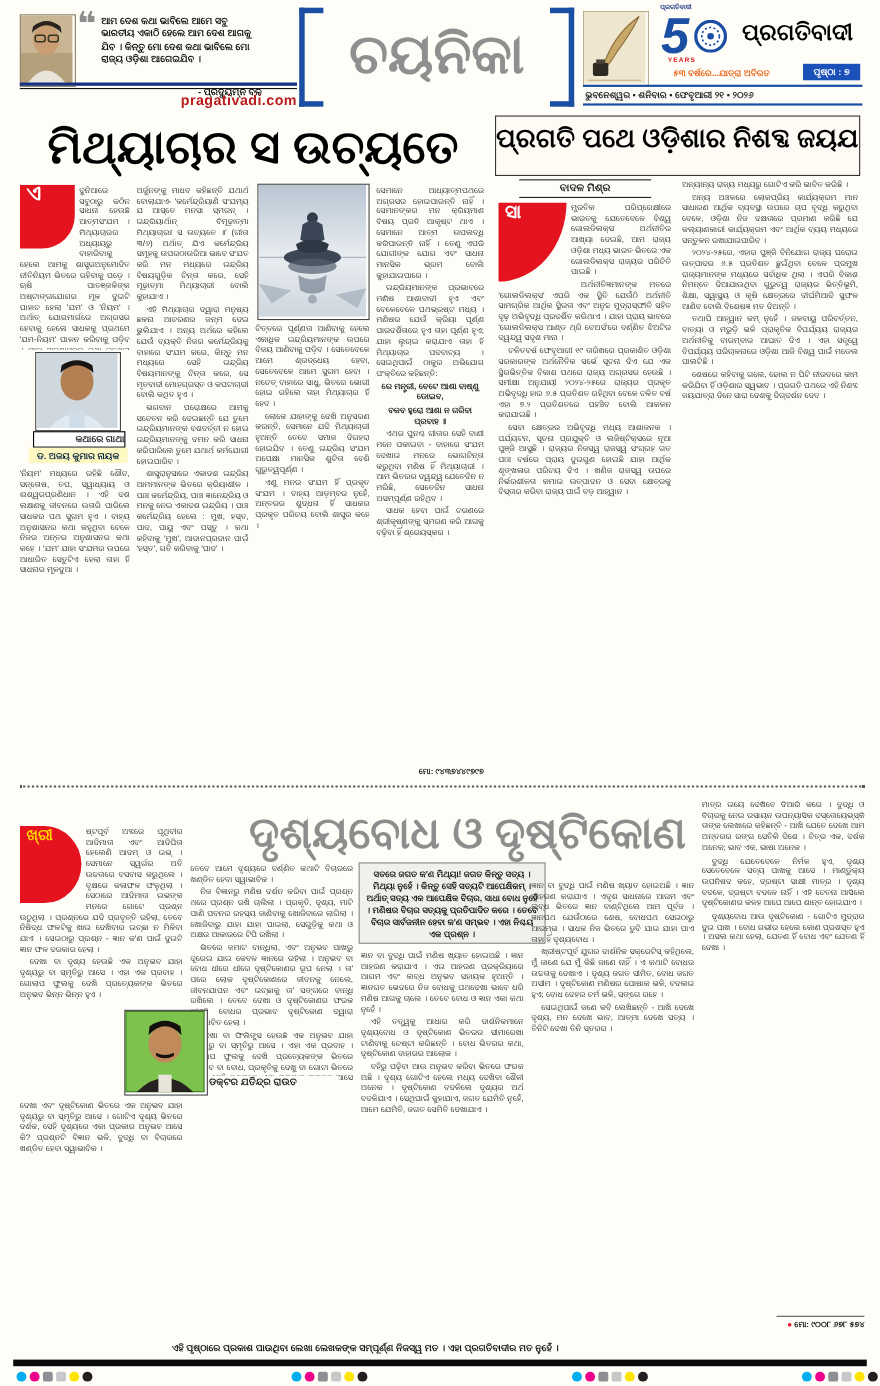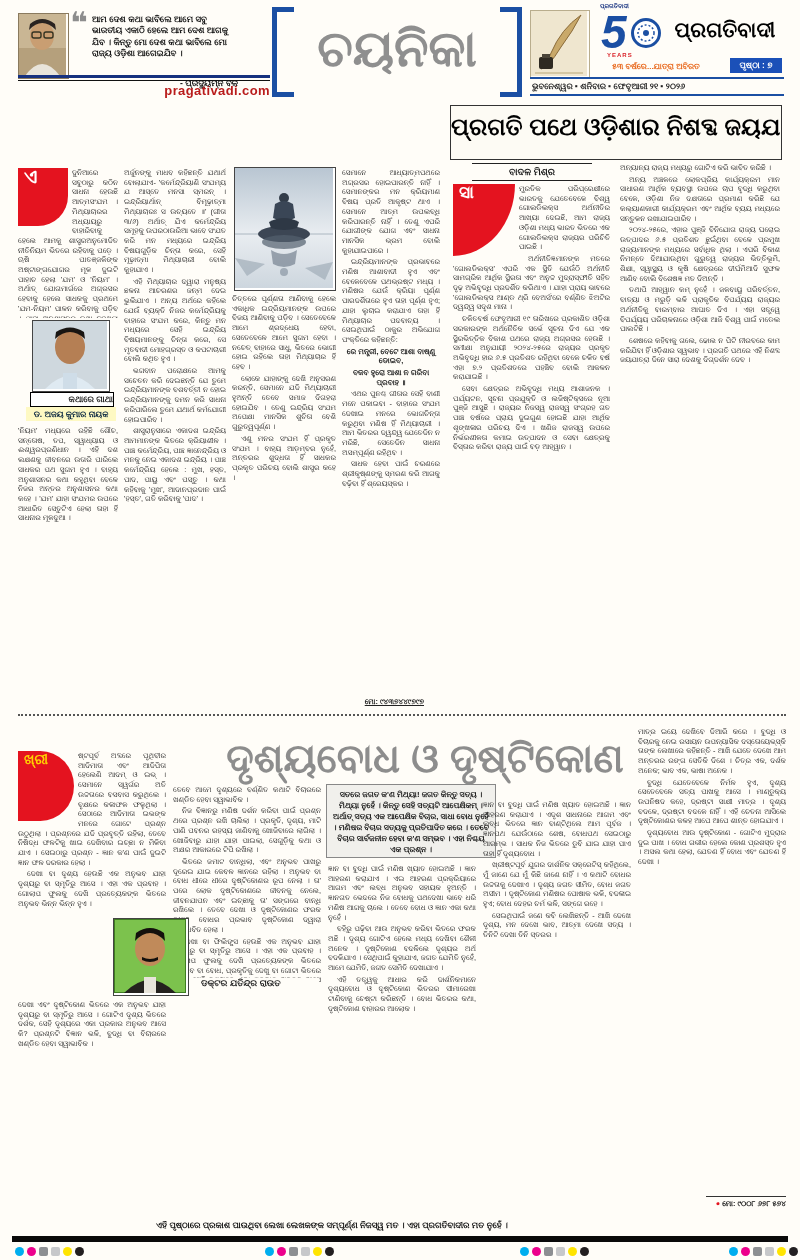--- a/index.html
+++ b/index.html
@@ -42,21 +42,21 @@
   .d2{width:62px;height:72px;border-radius:0 0 100% 0;font-size:17px;}
   .d3{width:56px;height:70px;border-radius:0 60% 60% 0/0 50% 50% 0;font-size:14px;color:#ffd400;}
   .byline{left:472px;top:163px;width:120px;border-top:1px solid #222;border-bottom:1px solid #222;text-align:center;font-weight:bold;font-size:9.5px;padding:2px 0;background:#fffdf8;}
   .photo-frame{border:1px solid #444;background:#fff;}
   .label-box{border:1px solid #000;background:#fff;text-align:right;font-size:8.5px;font-weight:bold;line-height:13px;}
   .author-box{background:#fef9c3;color:#06233f;text-align:center;font-size:8.3px;font-weight:bold;line-height:14px;white-space:nowrap;overflow:hidden;}
   .dotted-divider{left:18px;top:714px;width:768px;border-top:2px dotted #555;}
   .h3{left:215px;top:720px;width:420px;height:78px;text-align:center;font-size:40px;font-weight:bold;color:#8d8d8d;line-height:76px;white-space:nowrap;overflow:hidden;}
   .pullquote{left:326px;top:784px;width:170px;height:74px;border:1px solid #888;background:#f1f0ec;box-sizing:border-box;
              font-size:7.8px;font-weight:600;line-height:11px;text-align:center;padding:4px 5px;color:#111;overflow:hidden;}
-  .author3-name{left:190px;top:978px;width:118px;font-size:9px;font-weight:bold;background:#fffdf8;white-space:nowrap;overflow:hidden;padding-left:11px;}
+  .author3-name{left:190px;top:978px;width:118px;font-size:9px;font-weight:bold;background:#fffdf8;white-space:nowrap;overflow:hidden;}
   .endline{font-weight:bold;text-align:right;text-indent:0 !important;}
   .phone-red{color:#111;} .phone-red b{color:#e4131f;}
   .sig-rule{border-top:1px solid #333;width:80px;margin-left:auto;margin-bottom:2px;}
   
   .disclaimer{left:0;top:1220px;width:664px;text-align:center;font-size:8.5px;font-weight:bold;color:#111;}
   .blackbar{left:12px;top:1236px;width:776px;height:6px;background:#0a0a0a;}
   .regmarks{top:1246px;height:10px;display:flex;gap:3px;align-items:center;}
   .regmarks i{display:block;width:9px;height:9px;border-radius:50%;}
 </style>
 </head>
@@ -108,20 +108,21 @@
     </svg>
   </div>
   <div class="abs years">YEARS</div>
   <div class="abs brand">ପ୍ରଗତିବାଦୀ</div>
   <div class="abs tagline">୫୩ ବର୍ଷରେ...ଯାତ୍ରା ଅବିରତ</div>
   <div class="abs page-box">ପୃଷ୍ଠା : ୭</div>
   <div class="abs date-rule-t"></div>
   <div class="abs dateline">ଭୁବନେଶ୍ୱର ▪ ଶନିବାର ▪ ଫେବୃଆରୀ ୨୧ ▪ ୨୦୨୬</div>
   <div class="abs date-rule-b"></div>
 
+  <div class="abs h1a">ମିଥ୍ୟାଚାର ସ ଉଚ୍ୟତେ</div>
 
   <div class="col" style="left:18px;top:168px;width:100px;height:150px;">
     <p class="noind"><span class="dcap d1">
           <span>ଏ</span>
         </span><span>ଦୁନିଆରେ ସବୁଠାରୁ କଠିନ ସାଧନା ହେଉଛି ଆତ୍ମସଂଯମ । ମିଥ୍ୟାଚାରର ଅଧ୍ୟାୟରୁ ବାହାରିବାକୁ ହେଲେ ଆମକୁ ଶାସ୍ତ୍ରଅନୁମୋଦିତ ନୀତିନିୟମ ଭିତରେ ରହିବାକୁ ପଡ଼େ । ଋଷି ପାତଞ୍ଜଳିଙ୍କ ଅଷ୍ଟାଙ୍ଗଯୋଗର ମୂଳ ଦୁଇଟି ପାହାଚ ହେଲା 'ଯମ' ଓ 'ନିୟମ' । ଅର୍ଥାତ୍ ଯୋଗମାର୍ଗରେ ଅଗ୍ରସର ହେବାକୁ ହେଲେ ସାଧକକୁ ପ୍ରଥମେ 'ଯମ-ନିୟମ' ପାଳନ କରିବାକୁ ପଡ଼ିବ । ଯାହା ଅନୁଶାସନର କଥା କହୁଥିଲା ବେଳେ ନିଜ ଅନ୍ତରର ଅନୁଶାସନର କଥା କହେ ।</span></p>
 
   </div>
 
   <div class="abs photo-frame" style="left:32px;top:320px;width:76px;height:70px;">
     <svg width="74" height="68" viewBox="0 0 74 68">
@@ -174,21 +175,21 @@
   </div>
 
   <div class="col" style="left:342px;top:168px;width:98px;height:528px;">
     <p class="noind">ସେମାନେ ଆଧ୍ୟାତ୍ମପଥରେ ଅଗ୍ରସର ହୋଇପାରନ୍ତି ନାହିଁ । ସେମାନଙ୍କର ମନ କ୍ରିୟମାଣ ବିଷୟ ପ୍ରତି ଆକୃଷ୍ଟ ଥାଏ । ସେମାନେ ଆତ୍ମ ଉପଲବ୍ଧି କରିପାରନ୍ତି ନାହିଁ । ତେଣୁ ଏପରି ଯୋଗୀଙ୍କ ଯୋଗ ଏବଂ ସାଧନା ମାନସିକ ଭ୍ରମ ବୋଲି କୁହାଯାଇପାରେ ।</p>
     <p>ଇନ୍ଦ୍ରିୟମାନଙ୍କ ପ୍ରଭାବରେ ମଣିଷ ଆଶାବାଦୀ ହୁଏ ଏବଂ ବେଳେବେଳେ ପଥଭ୍ରଷ୍ଟ ମଧ୍ୟ । ମଣିଷର ଯେଉଁ କ୍ରିୟା ପୂର୍ଣ୍ଣ ପାରଦର୍ଶିତାରେ ହୁଏ ତାହା ପୂର୍ଣ୍ଣ ହୁଏ; ଯାହା ଲୁଚାଇ କରାଯାଏ ତାହା ହିଁ ମିଥ୍ୟାଚାର ପଦବାଚ୍ୟ । ସେଇଥିପାଇଁ ଠାକୁର ଅଭିଯୋଗ ପଂକ୍ତିରେ କହିଛନ୍ତି:</p>
     <p class="verse">ରେ ମନ୍ତ୍ରୀ, ବେଟେ ଆଶା ବାଷ୍ଣୁ ଡୋଇବ,</p>
     <p class="verse">ବକବ ହୁରୋ ଆଶା ନ ଗରିବା ପ୍ରବାହ ॥</p>
     <p>ଏଥର ପୁନଶ୍ଚ ଗୀତାର ସେହି ବାଣୀ ମନେ ପକାଇବା - ବାହାରେ ସଂଯମ ଦେଖାଇ ମନରେ ଭୋଗଚିନ୍ତା କରୁଥିବା ମଣିଷ ହିଁ ମିଥ୍ୟାଚାରୀ । ଆମ ଭିତରର ଦ୍ୱନ୍ଦ୍ୱ ଯେତେଦିନ ନ ମରିଛି, ସେତେଦିନ ସାଧନା ଅସମ୍ପୂର୍ଣ୍ଣ ରହିଥିବ ।</p>
     <p>ସାଧକ ହେବା ପାଇଁ ଚରଣରେ ଶ୍ରୀକୃଷ୍ଣଙ୍କୁ ସ୍ମରଣ କରି ଆଗକୁ ବଢ଼ିବା ହିଁ ଶ୍ରେୟସ୍କର ।</p>
   </div>
-  <div class="col endline" style="left:326px;top:697px;width:98px;height:12px;text-decoration:underline;">ମୋ: ୯୪୩୭୪୪୯୭୯୭</div>
+  <div class="col endline" style="left:342px;top:697px;width:98px;height:12px;">ମୋ: ୯୪୩୭୪୪୯୭୯୭</div>
 
   <div class="abs a2box">
     <div class="h1b">ପ୍ରଗତି ପଥେ ଓଡ଼ିଶାର ନିଶବ୍ଦ ଜୟଯାତ୍ରା</div>
   </div>
   <div class="abs byline">ବାଦଳ ମିଶ୍ର</div>
 
   <div class="col" style="left:453px;top:184px;width:157px;height:524px;">
     <p class="noind"><span class="dcap d2">
           <span>ସା</span>
         </span><span>ମ୍ପ୍ରତିକ ପରିପ୍ରେକ୍ଷୀରେ ଭାରତକୁ ଯେତେବେଳେ ବିଶ୍ୱ ଗୋଲଡିଲକ୍ସ ଅର୍ଥନୀତିର ଆଖ୍ୟା ଦେଇଛି, ଆମ ରାଜ୍ୟ ଓଡ଼ିଶା ମଧ୍ୟ ଭାରତ ଭିତରେ ଏକ ଗୋଲଡିଲକ୍ସ ରାଜ୍ୟର ପରିଚିତି ପାଇଛି ।</span></p>
@@ -235,22 +236,22 @@
   <div class="col" style="left:173px;top:785px;width:148px;height:427px;">
     <p class="noind">ତେବେ ଆମେ ଦୃଶ୍ୟରେ ବର୍ଣ୍ଣିତ କଥାଟି ବିଚାରରେ ଖଣ୍ଡିତ ହେବା ସ୍ୱାଭାବିକ ।</p>
     <p>ନିଜ ବିଜ୍ଞାନରୁ ମଣିଷ ଦର୍ଶନ କରିବା ପାଇଁ ପ୍ରଶ୍ନ ଥରେ ପ୍ରଶ୍ନ ରଖି ଚାଲିଲା । ପ୍ରକୃତି, ଦୃଶ୍ୟ, ମାଟି ପାଣି ପବନର ରହସ୍ୟ ଜାଣିବାକୁ ଖୋଜିବାରେ ଲାଗିଲା । ଖୋଜିବାରୁ ଯାହା ଯାହା ପାଇଲା, ସେଗୁଡ଼ିକୁ କଥା ଓ ଅକ୍ଷର ଆକାରରେ ଟିପି ରଖିଲା ।</p>
     <p>ଭିତରେ ଜମାଟ ବାନ୍ଧିଲା, ଏବଂ ଅନୁଭବ ପାଖରୁ ଦୂରେଇ ଯାଇ କେବଳ ଜ୍ଞାନରେ ରହିଲା । ଅନୁଭବ ବା ବୋଧ ଧୀରେ ଧୀରେ ଦୃଷ୍ଟିକୋଣର ରୂପ ନେଲା । ତା' ପରେ ଲୋକ ଦୃଷ୍ଟିକୋଣରେ ଜୀବନକୁ ନେଲେ, ଜୀବନଯାପନ ଏବଂ ଇଚ୍ଛାକୁ ତା' ସଙ୍ଗରେ ବାନ୍ଧି ରଖିଲେ । ତେବେ ଦେଖା ଓ ଦୃଷ୍ଟିକୋଣର ଫରକ କ'ଣ? ବୋଧର ପ୍ରଭାବ ଦୃଷ୍ଟିକୋଣ ଦ୍ୱାରା ପ୍ରଭାବିତ ହେଲା ।</p>
     <p>ଦେଖା ବା ଫିଲିଙ୍ଗ୍ସ ହେଉଛି ଏକ ଅନୁଭବ ଯାହା ଦୃଶ୍ୟରୁ ବା ସ୍ମୃତିରୁ ଆସେ । ଏହା ଏକ ପ୍ରବାହ । ଗୋଲାପ ଫୁଲକୁ ଦେଖି ପ୍ରତ୍ୟେକଙ୍କ ଭିତରେ ଅନୁଭବ ବା ବୋଧ, ପ୍ରକୃତିକୁ ଦେଖୁ ବା ଗୋଟା ଭିତରେ ଦେଖୁ, ସେହି ଦୃଶ୍ୟରେ ଏକା ପ୍ରକାର ଅନୁଭବ ଆସେ କି?</p>
   </div>
 
   <div class="abs pullquote">ସତରେ ଜଗତ କ'ଣ ମିଥ୍ୟା! ଜଗତ କିନ୍ତୁ ସତ୍ୟ । ମିଥ୍ୟା ନୁହେଁ । କିନ୍ତୁ ସେହି ସତ୍ୟଟି ଆପେକ୍ଷିକମ୍ । ଅର୍ଥାତ୍ ସତ୍ୟ ଏକ ଆପେକ୍ଷିକ ବିଚାର, ସାଧା ବୋଧ ନୁହେଁ । ମଣିଷର ବିଚାର ସତ୍ୟକୁ ପ୍ରତିପାଦିତ କରେ । ତେବେ ବିଚାର ସାର୍ବଜନୀନ ହେବା କ'ଣ ସମ୍ଭବ । ଏହା ନିଶ୍ଚୟ ଏକ ପ୍ରଶ୍ନ ।</div>
   <div class="col" style="left:328px;top:864px;width:148px;height:348px;">
     <p class="noind">ଜ୍ଞାନ ବା ବୁଦ୍ଧି ପାଇଁ ମଣିଷ ଖ୍ୟାତ ହୋଇଅଛି । ଜ୍ଞାନ ଆହରଣ କରାଯାଏ । ଏଇ ଆହରଣ ପ୍ରକ୍ରିୟାରେ ଆଗମ ଏବଂ ଲବ୍ଧ ଅନୁଭବ ସହାୟକ ହୁଅନ୍ତି । ଜ୍ଞାନଗତ ଭେଦରେ ନିଜ ବୋଧକୁ ପଥଦେଖା ଭାବେ ଧରି ମଣିଷ ଆଗକୁ ଚାଲେ । ତେବେ ବୋଧ ଓ ଜ୍ଞାନ ଏକା କଥା ନୁହେଁ ।</p>
+    <p>ଏହି ତତ୍ତ୍ୱକୁ ଆଧାର କରି ଦାର୍ଶନିକମାନେ ଦୃଶ୍ୟବୋଧ ଓ ଦୃଷ୍ଟିକୋଣ ଭିତରର ସୀମାରେଖା ଟାଣିବାକୁ ଚେଷ୍ଟା କରିଛନ୍ତି । ବୋଧ ଭିତରର କଥା, ଦୃଷ୍ଟିକୋଣ ବାହାରର ଆଲୋକ ।</p>
     <p>ବହିରୁ ପଢ଼ିବା ଆଉ ଅନୁଭବ କରିବା ଭିତରେ ଫରକ ଅଛି । ଦୃଶ୍ୟ ଗୋଟିଏ ହେଲେ ମଧ୍ୟ ଦେଖିବା ଶୈଳୀ ଅନେକ । ଦୃଷ୍ଟିକୋଣ ବଦଳିଲେ ଦୃଶ୍ୟର ଅର୍ଥ ବଦଳିଯାଏ । ସେଥିପାଇଁ କୁହାଯାଏ, ଜଗତ ଯେମିତି ନୁହେଁ, ଆମେ ଯେମିତି, ଜଗତ ସେମିତି ଦେଖାଯାଏ ।</p>
-    <p>ଏହି ତତ୍ତ୍ୱକୁ ଆଧାର କରି ଦାର୍ଶନିକମାନେ ଦୃଶ୍ୟବୋଧ ଓ ଦୃଷ୍ଟିକୋଣ ଭିତରର ସୀମାରେଖା ଟାଣିବାକୁ ଚେଷ୍ଟା କରିଛନ୍ତି । ବୋଧ ଭିତରର କଥା, ଦୃଷ୍ଟିକୋଣ ବାହାରର ଆଲୋକ ।</p>
   </div>
 
   <div class="col" style="left:483px;top:800px;width:148px;height:412px;">
     <p class="noind">ଜ୍ଞାନ ବା ବୁଦ୍ଧି ପାଇଁ ମଣିଷ ଖ୍ୟାତ ହୋଇଅଛି । ଜ୍ଞାନ ଆହରଣ କରାଯାଏ । ଏଦୃଶ ସାଧନାରେ ଆଗମ ଏବଂ ଲବ୍ଧ ଭିତରେ ଜ୍ଞାନ ବାଣ୍ଟିଥିଲେ ଆମ ପୂର୍ବଜ । ଜ୍ଞାନପଥ ଯେଉଁଠାରେ ଶେଷ, ବୋଧପଥ ସେଇଠାରୁ ଆରମ୍ଭ । ସାଧକ ନିଜ ଭିତରେ ଡୁବି ଯାଇ ଯାହା ପାଏ ତାହା ହିଁ ଦୃଶ୍ୟବୋଧ ।</p>
     <p>ଖ୍ରୀଷ୍ଟପୂର୍ବ ଯୁଗର ଦାର୍ଶନିକ ସକ୍ରେଟିସ୍ କହିଥିଲେ, ମୁଁ ଜାଣେ ଯେ ମୁଁ କିଛି ଜାଣେ ନାହିଁ । ଏ କଥାଟି ବୋଧର ଉଚ୍ଚତାକୁ ଦେଖାଏ । ଦୃଶ୍ୟ ଜଗତ ସୀମିତ, ବୋଧ ଜଗତ ଅସୀମ । ଦୃଷ୍ଟିକୋଣ ମଣିଷର ପୋଷାକ ଭଳି, ବଦଳାଇ ହୁଏ; ବୋଧ ଦେହର ଚର୍ମ ଭଳି, ସଙ୍ଗେ ରହେ ।</p>
     <p>ସେଇଥିପାଇଁ ଜଣେ କବି ଲେଖିଛନ୍ତି - ଆଖି ଦେଖେ ଦୃଶ୍ୟ, ମନ ଦେଖେ ଭାବ, ଆତ୍ମା ଦେଖେ ସତ୍ୟ । ତିନିଟି ଦେଖା ତିନି ସ୍ତରର ।</p>
   </div>
 
   <div class="col" style="left:638px;top:727px;width:148px;height:462px;">
     <p class="noind">ମାତ୍ର ଇୟେ ଦେଖିବେ ଦିଆରି କରେ । ବୁଦ୍ଧି ଓ ବିଚାରକୁ ନେଇ ରସାୟନ ଉପନ୍ୟାସିକ ଦସ୍ତୋୟେଭ୍‌ସ୍କି ତାଙ୍କ ଲେଖାରେ କହିଛନ୍ତି - ଆଖି ଯେତେ ଦେଖେ ଆମ ଅନ୍ତରର ରଙ୍ଗ ସେତିକି ଦିଶେ । ଚିତ୍ର ଏକ, ଦର୍ଶକ ଅନେକ; ଭାବ ଏକ, ଭାଷା ଅନେକ ।</p>

